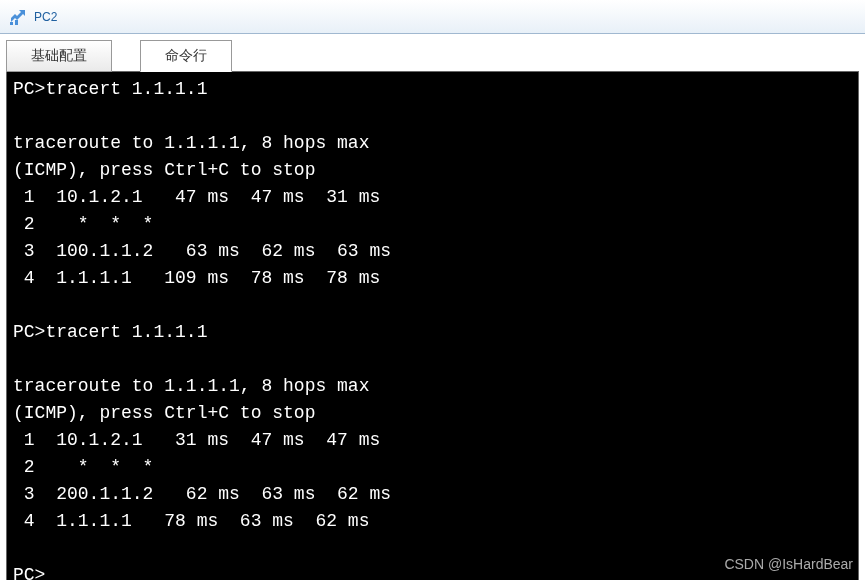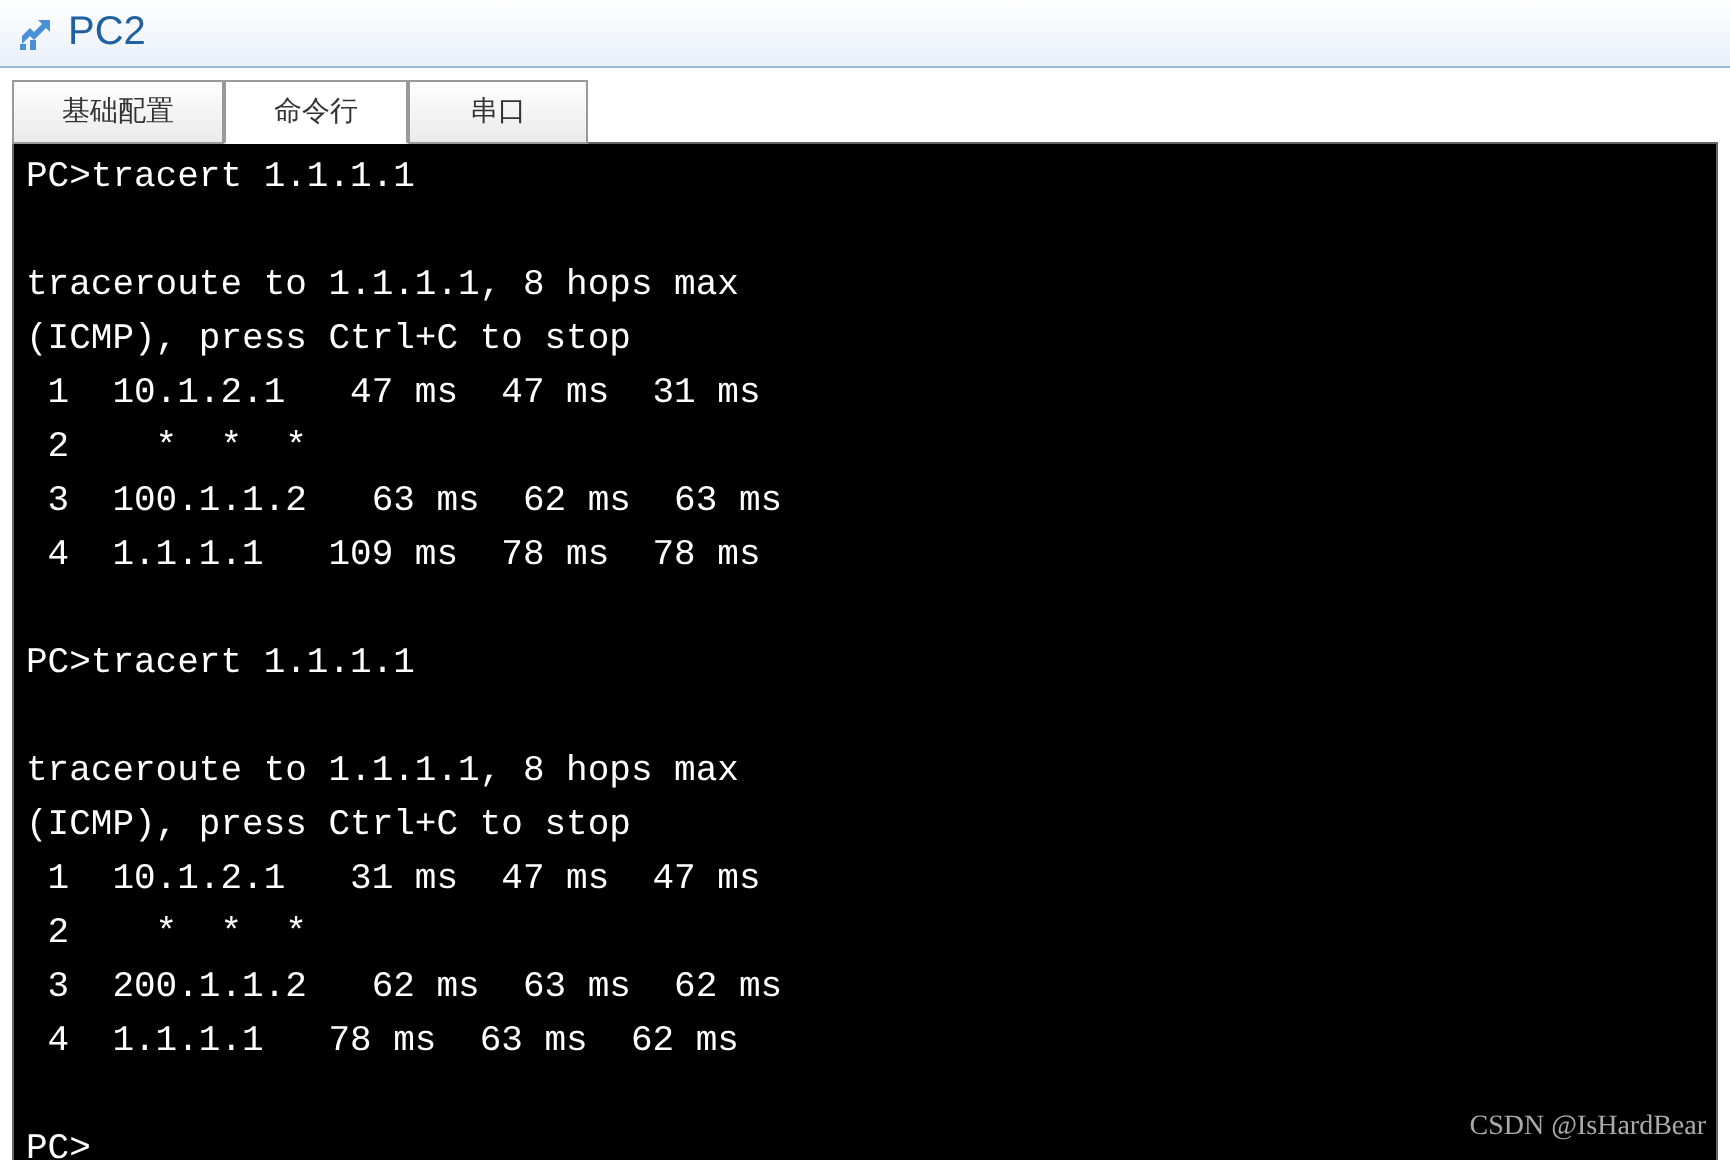--- a/index.html
+++ b/index.html
@@ -26,21 +26,21 @@
     .title-icon {
       width: 20px;
       height: 20px;
       margin-right: 6px;
       display: flex;
       align-items: center;
       justify-content: center;
     }
     .title-text {
       color: #2060a0;
-      font-size: 20px;
+      font-size: 12px;
       font-weight: normal;
     }
     .content-area {
       padding: 6px;
       background: #ffffff;
     }
     .tabs {
       display: flex;
       gap: 0;
     }
@@ -50,40 +50,41 @@
       background: linear-gradient(to bottom, #ffffff, #eaeaea);
       font-size: 14px;
       cursor: pointer;
       color: #333;
       min-width: 90px;
       text-align: center;
     }
     .tab.active {
       background: #ffffff;
       border-bottom: 1px solid #ffffff;
+      margin-left: 28px;
     }
     .terminal {
       background: #000000;
       color: #ffffff;
       font-family: "Courier New", monospace;
       font-size: 18px;
       padding: 4px 6px;
       min-height: 500px;
       line-height: 1.5;
       white-space: pre;
       border: 1px solid #666;
       margin-top: -1px;
     }
     .watermark {
       position: absolute;
       bottom: 8px;
       right: 12px;
       color: rgba(200, 200, 200, 0.85);
       font-size: 14px;
-      font-family: Liberation Serif, serif;
+      font-family: Liberation Sans, sans-serif;
       text-align: right;
     }
   </style>
 </head>
 <body>
 
 <div class="title-bar">
   <span class="title-icon">
     <svg width="18" height="18" viewBox="0 0 18 18">
       <path d="M2 14 L6 10 L8 12 L14 6 L16 8 L16 2 L10 2 L12 4 L8 8 L6 6 L2 10 Z" fill="#4a90d9"></path>
@@ -91,21 +92,20 @@
       <rect x="6" y="12" width="3" height="5" fill="#4a90d9"></rect>
     </svg>
   </span>
   <span class="title-text">PC2</span>
 </div>
 
 <div class="content-area">
   <div class="tabs">
     <div class="tab">基础配置</div>
     <div class="tab active">命令行</div>
-    <div class="tab">串口</div>
   </div>
   <div class="terminal" id="terminal">PC&gt;tracert 1.1.1.1
 
 traceroute to 1.1.1.1, 8 hops max
 (ICMP), press Ctrl+C to stop
  1  10.1.2.1   47 ms  47 ms  31 ms
  2    *  *  *
  3  100.1.1.2   63 ms  62 ms  63 ms
  4  1.1.1.1   109 ms  78 ms  78 ms
 

